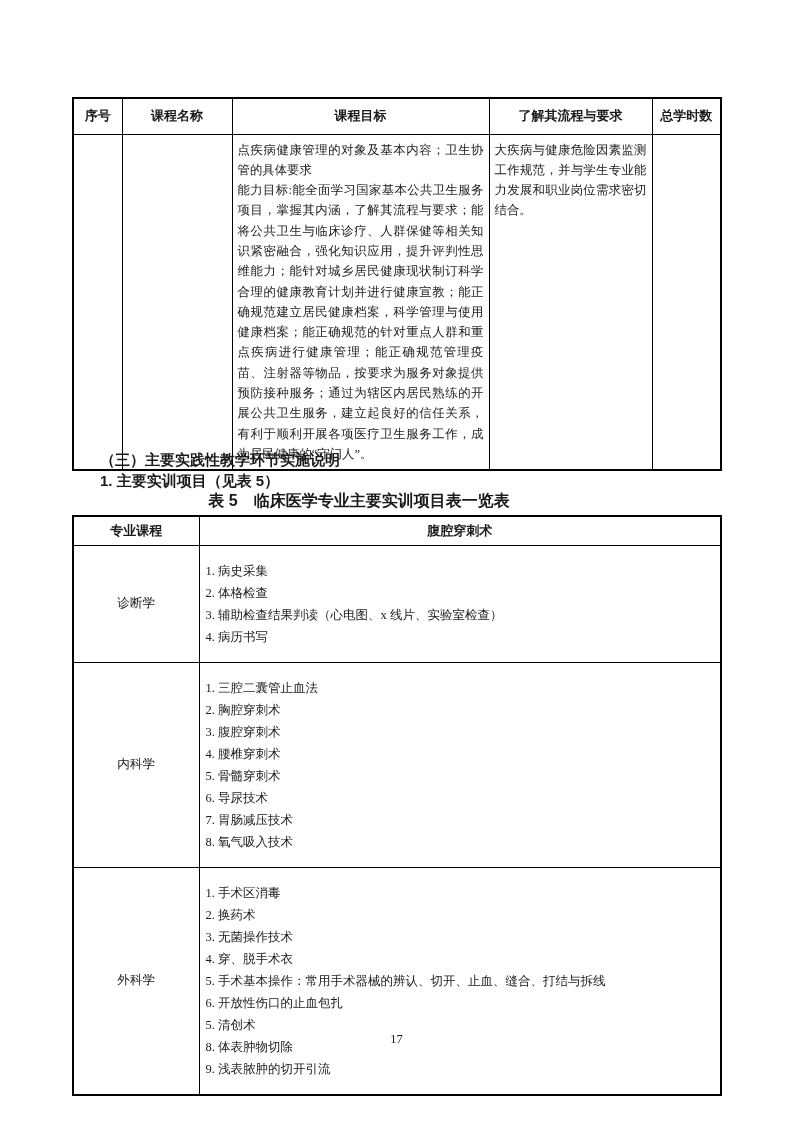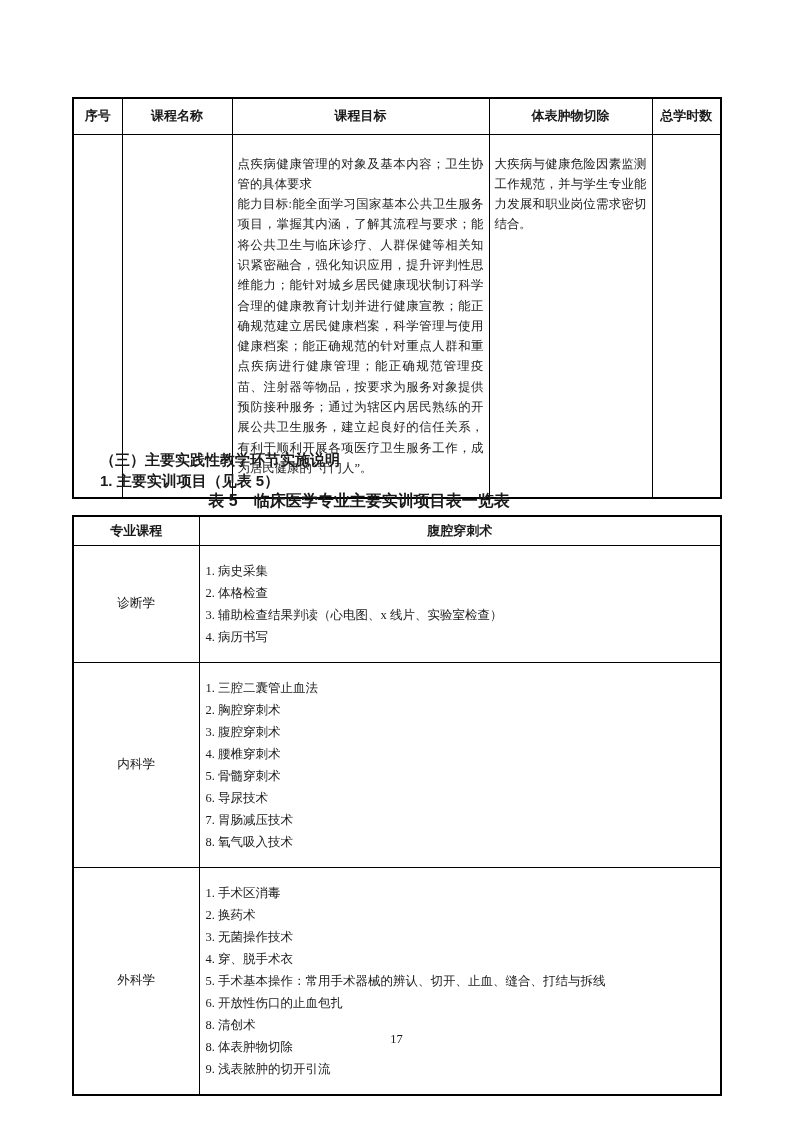--- a/index.html
+++ b/index.html
@@ -35,21 +35,21 @@
     font-size: 13px;
     line-height: 16px;
   }
   #course-table {
     left: 72px; top: 97px;
     width: 648px;
     border: 2px solid #000;
   }
   #course-table th { height: 36px; }
   #course-table td { height: 300px; }
-  #course-table .cell-pad { padding: 19px 5px; }
+  #course-table .cell-pad { padding: 5px 5px; }
   .justify-cjk {
     text-align: justify;
     text-justify: inter-ideograph;
   }
   #course-table .objectives p,
   #course-table .content-req p {
     line-height: 20.3px;
     margin: 0;
   }
 
@@ -115,21 +115,21 @@
       <col style="width:110px">
       <col style="width:257px">
       <col style="width:163px">
       <col style="width:69px">
     </colgroup>
     <thead>
       <tr>
         <th>序号</th>
         <th>课程名称</th>
         <th>课程目标</th>
-        <th>体表肿物切除</th>
+        <th>了解其流程与要求</th>
         <th>总学时数</th>
       </tr>
     </thead>
     <tbody>
       <tr>
         <td></td>
         <td></td>
         <td class="objectives">
           <div class="cell-pad">
             <p class="justify-cjk">点疾病健康管理的对象及基本内容；卫生协管的具体要求</p>
@@ -188,21 +188,21 @@
       </tr>
       <tr>
         <td class="course-cell">外科学</td>
         <td class="items-cell">
           <div class="item">1. 手术区消毒</div>
           <div class="item">2. 换药术</div>
           <div class="item">3. 无菌操作技术</div>
           <div class="item">4. 穿、脱手术衣</div>
           <div class="item">5. 手术基本操作：常用手术器械的辨认、切开、止血、缝合、打结与拆线</div>
           <div class="item">6. 开放性伤口的止血包扎</div>
-          <div class="item">8. 清创术</div>
+          <div class="item">5. 清创术</div>
           <div class="item">8. 体表肿物切除</div>
           <div class="item">9. 浅表脓肿的切开引流</div>
         </td>
       </tr>
     </tbody>
   </table>
 
   <div class="page-number">17</div>
 
 </div>

